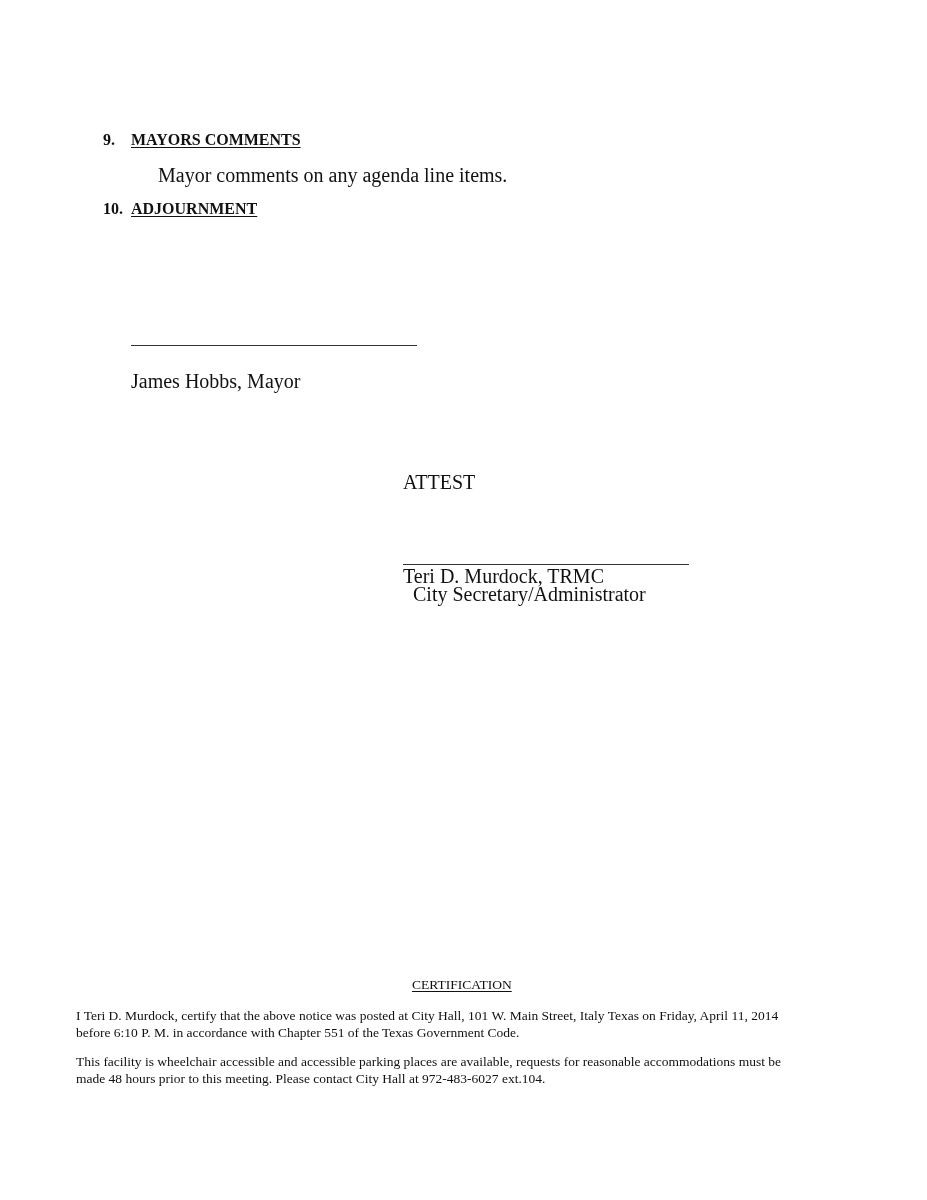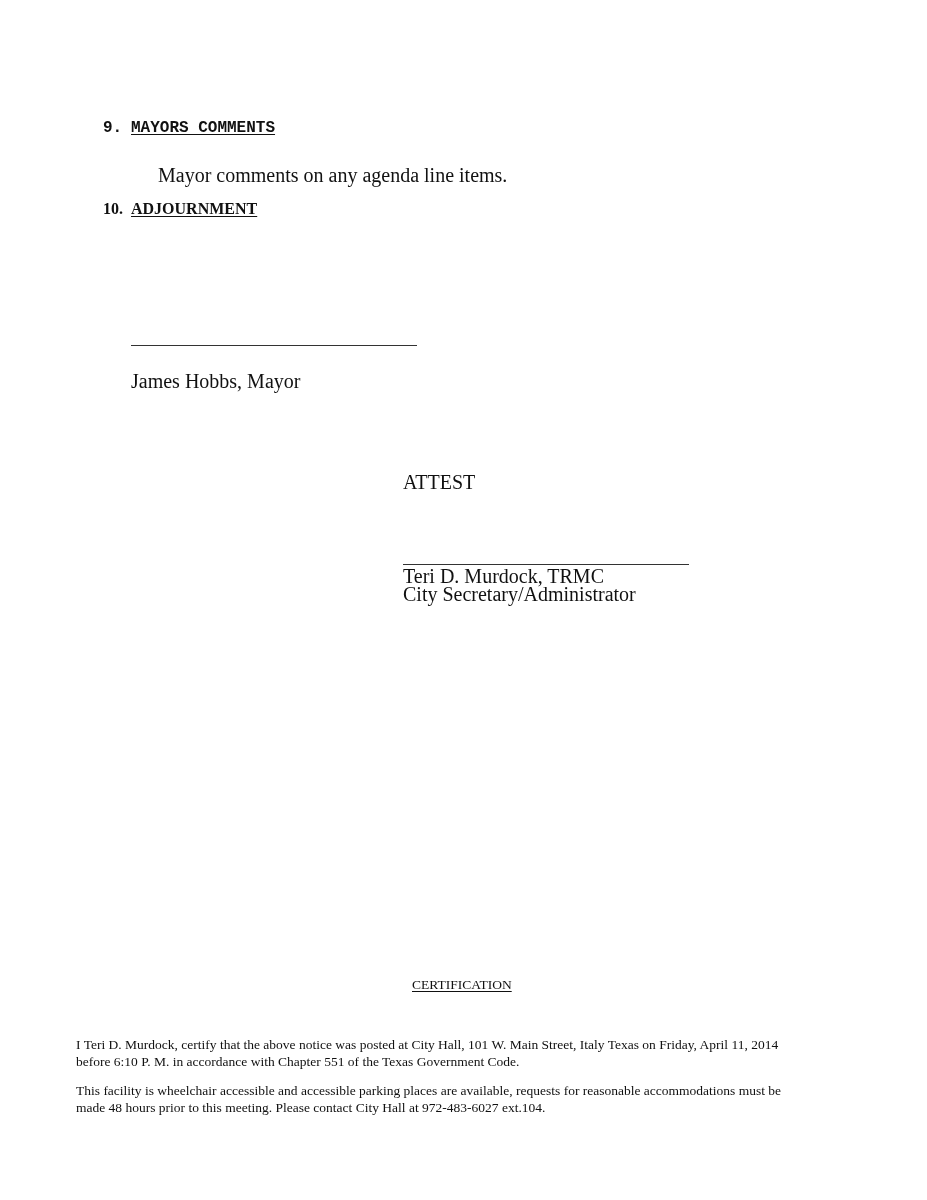--- a/index.html
+++ b/index.html
@@ -27,48 +27,48 @@
     .item-heading .title {
       text-decoration: underline;
       text-underline-offset: 2px;
     }
     .body-text { font-size: 20px; }
     .sig-line {
       position: absolute;
       height: 0;
       border-top: 1px solid #333333;
     }
-    .small-text { font-size: 13.5px; line-height: 17px; margin-top: 29px; }
+    .small-text { font-size: 13.5px; line-height: 17px; }
     .cert-title {
       font-size: 13.5px;
       text-decoration: underline;
       text-underline-offset: 2px;
     }
   </style>
 </head>
 <body>
 
 <div>
 
-  <div class="abs item-heading" style="left:103px; top:119px;font-family:Liberation Mono, monospace;">
+  <div class="abs item-heading" style="left:103px; top:131px;">
     <span class="num">9.</span><span class="title">MAYORS COMMENTS</span>
   </div>
   <div class="abs body-text" style="left:158px; top:164px;">Mayor comments on any agenda line items.</div>
 
   <div class="abs item-heading" style="left:103px; top:200px;">
     <span class="num">10.</span><span class="title">ADJOURNMENT</span>
   </div>
 
   <div class="sig-line" style="left:131px; top:345px; width:286px;"></div>
   <div class="abs body-text" style="left:131px; top:346px;margin-top:24px;">James Hobbs, Mayor</div>
 
   <div class="abs body-text" style="left:403px; top:471px;">ATTEST</div>
   <div class="sig-line" style="left:403px; top:564px; width:286px;"></div>
   <div class="abs body-text" style="left:403px; top:565px;text-align:right;">Teri D. Murdock, TRMC</div>
-  <div class="abs body-text" style="left:403px; top:583px;">City Secretary/Administrator</div>
+  <div class="abs body-text" style="left:413px; top:583px;">City Secretary/Administrator</div>
 
   <div class="abs cert-title" style="left:396px; top:977px;margin-left:16px;">CERTIFICATION</div>
   <div class="abs small-text" style="left:76px; top:1007px;">I Teri D. Murdock, certify that the above notice was posted at City Hall, 101 W. Main Street, Italy Texas on Friday, April 11, 2014</div>
   <div class="abs small-text" style="left:76px; top:1024px;">before 6:10 P. M. in accordance with Chapter 551 of the Texas Government Code.</div>
   <div class="abs small-text" style="left:76px; top:1053px;">This facility is wheelchair accessible and accessible parking places are available, requests for reasonable accommodations must be</div>
   <div class="abs small-text" style="left:76px; top:1070px;">made 48 hours prior to this meeting.  Please contact City Hall at 972-483-6027 ext.104.</div>
 
 </div>
 
 </body></html>

